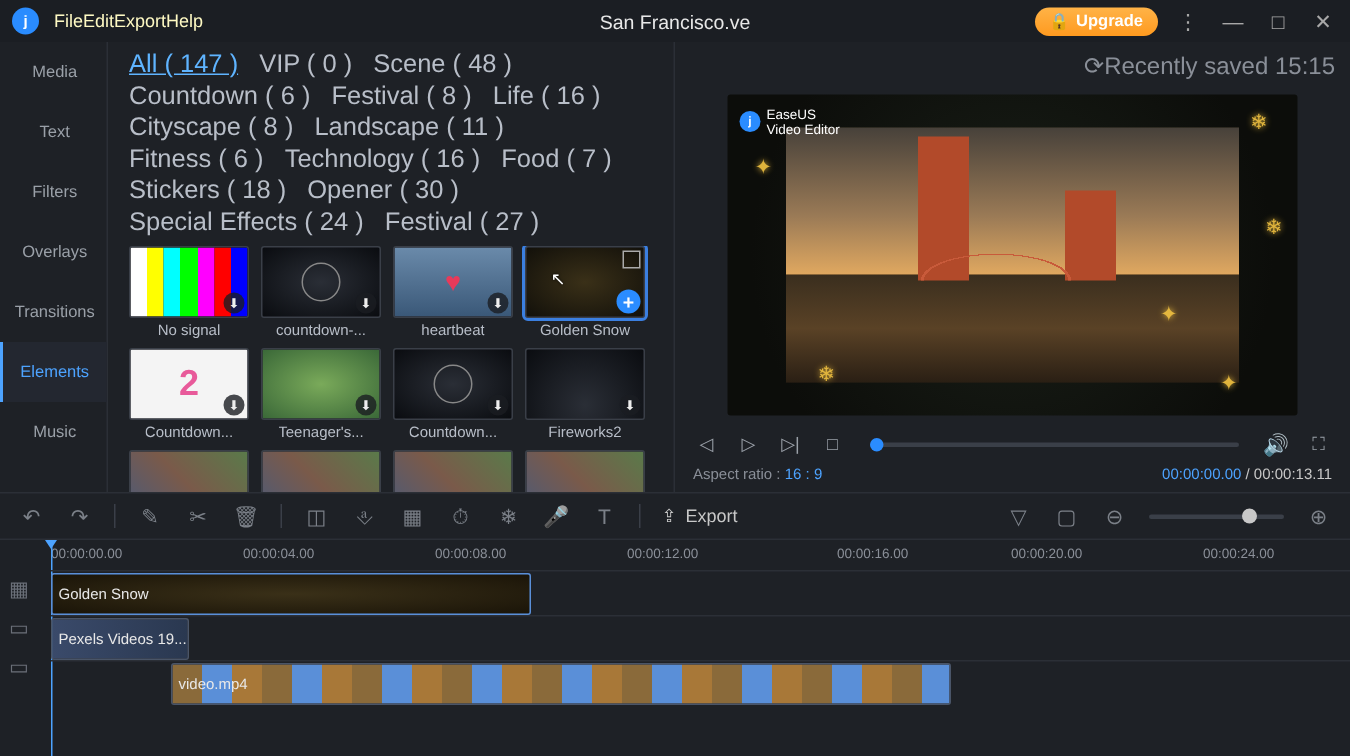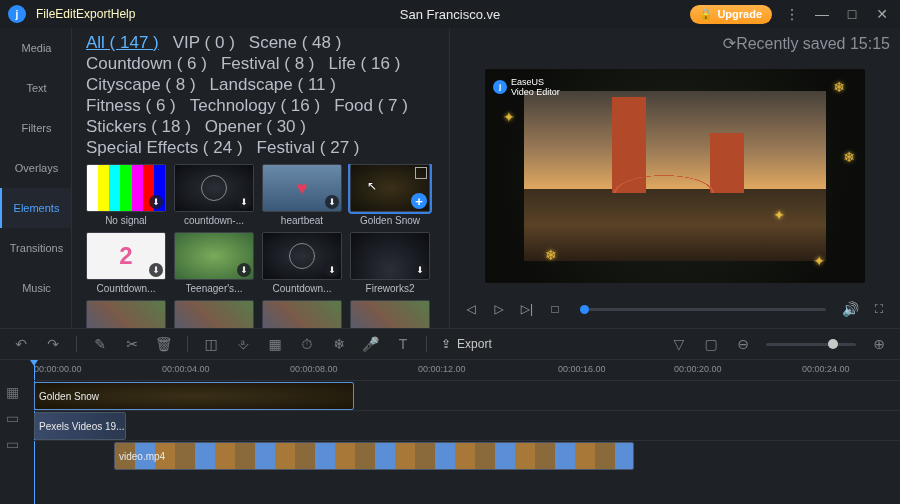--- a/index.html
+++ b/index.html
@@ -109,22 +109,22 @@
     <div class="winbtn">✕</div>
   </div>
 </div>
 
 <div class="upper">
   <div class="left-rail" id="rail">
       <div class="rail-item">Media</div>
       <div class="rail-item">Text</div>
       <div class="rail-item">Filters</div>
       <div class="rail-item">Overlays</div>
+      <div class="rail-item">Transitions</div>
       <div class="rail-item active">Elements</div>
-      <div class="rail-item">Transitions</div>
       <div class="rail-item">Music</div>
     </div>
 
   <div class="browser">
     <div class="cats" id="cats">
         <span class="active">All ( 147 )</span>
         <span>VIP ( 0 )</span>
         <span>Scene ( 48 )</span>
         <span>Countdown ( 6 )</span>
         <span>Festival ( 8 )</span>
@@ -268,20 +268,24 @@
     <div class="controls">
       <div class="pbtn">◁</div>
       <div class="pbtn">▷</div>
       <div class="pbtn">▷|</div>
       <div class="pbtn">□</div>
       <div class="scrub">
           <div class="dot"></div>
         </div>
       <div class="pbtn" style="font-size:14px">🔊</div>
       <div class="pbtn">⛶</div>
+    </div>
+    <div class="pinfo">
+      <div class="ratio"><span>Aspect ratio :</span> <b>16 : 9</b></div>
+      <div class="time"><span>00:00:00.00</span> <span class="dur">/ </span><span class="dur">00:00:13.11</span></div>
     </div>
   </div>
 </div>
 
 <div class="toolbar">
   <div class="ico">↶</div>
   <div class="ico">↷</div>
   <div class="sep"></div>
   <div class="ico">✎</div>
   <div class="ico">✂</div>

